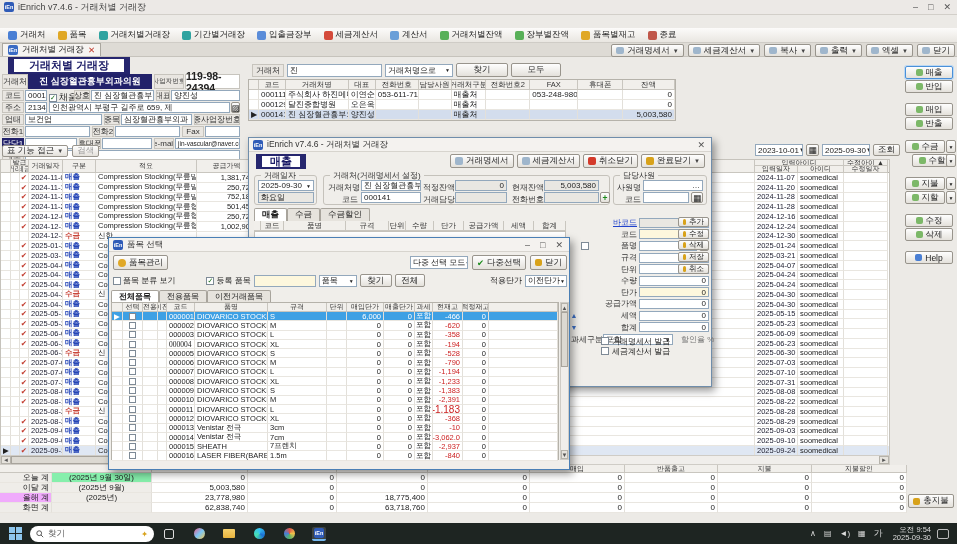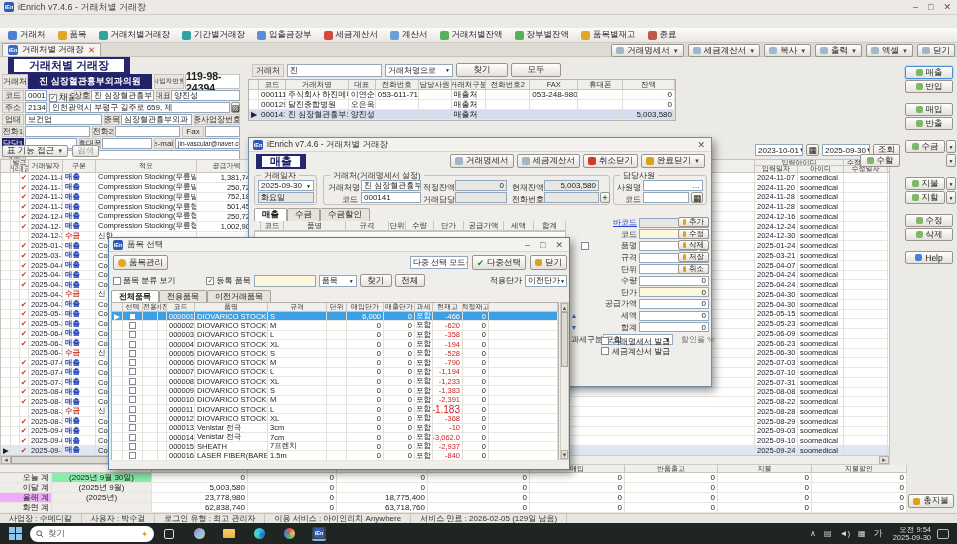--- a/index.html
+++ b/index.html
@@ -764,21 +764,21 @@
       </span>
       <span class="btn" style="position: absolute; left: 905px; top: 117px; width: 48px; height: 13px;">
         <span class="ico" style="background: rgb(124, 184, 104); width: 7px; height: 7px;"></span>
         <span>반출</span>
       </span>
       <span class="btn" style="position: absolute; left: 905px; top: 140px; width: 40px; height: 13px;">
         <span class="ico" style="background: rgb(124, 184, 104); width: 7px; height: 7px;"></span>
         <span>수금</span>
       </span>
       <span class="btn" style="position: absolute; left: 946px; top: 140px; width: 10px; height: 13px; padding: 0px; font-size: 5px;">▼</span>
-      <span class="btn" style="position: absolute; left: 860px; top: 154px; width: 40px; height: 13px;">
+      <span class="btn" style="position: absolute; left: 912px; top: 154px; width: 40px; height: 13px;">
         <span class="ico" style="background: rgb(124, 184, 104); width: 7px; height: 7px;"></span>
         <span>수할</span>
       </span>
       <span class="btn" style="position: absolute; left: 946px; top: 154px; width: 10px; height: 13px; padding: 0px; font-size: 5px;">▼</span>
       <span class="btn" style="position: absolute; left: 905px; top: 177px; width: 40px; height: 13px;">
         <span class="ico" style="background: rgb(124, 184, 104); width: 7px; height: 7px;"></span>
         <span>지불</span>
       </span>
       <span class="btn" style="position: absolute; left: 946px; top: 177px; width: 10px; height: 13px; padding: 0px; font-size: 5px;">▼</span>
       <span class="btn" style="position: absolute; left: 905px; top: 191px; width: 40px; height: 13px;">
@@ -793,27 +793,20 @@
       <span class="btn" style="position: absolute; left: 905px; top: 228px; width: 48px; height: 13px;">
         <span class="ico" style="background: rgb(124, 184, 104); width: 7px; height: 7px;"></span>
         <span>삭제</span>
       </span>
       <span class="btn" style="position: absolute; left: 905px; top: 251px; width: 48px; height: 13px;">
         <span class="ico" style="background: rgb(74, 127, 212); width: 7px; height: 7px;"></span>
         <span>Help</span>
       </span>
     </div>
 
-  <div id="statusbar">
-      <span>사업장 : 수메디칼</span>
-      <span>사용자 : 박수걸</span>
-      <span>로그인 유형 : 최고 관리자</span>
-      <span>이용 서비스 : 아이인리치 Anywhere</span>
-      <span>서비스 만료 : 2026-02-05 (129일 남음)</span>
-    </div>
 
   <div class="dialog" id="saledlg" style="left:248px;top:137px;width:464px;height:250px;z-index:30">
     <div class="dtitle">
       <span class="appico">iEn</span>
       <span>iEnrich v7.4.6 - 거래처별 거래장</span>
       <span class="wctl">
           <span>✕</span>
         </span>
     </div>
     <div class="banner abs" style="left:7px;top:16px;width:50px;height:15px">매출</div>
@@ -1111,21 +1104,21 @@
           <span class="cell num" style="width: 26px; height: 9.3px; background: transparent; font-size: 7.5px;">0</span>
           <span class="cell" style="width: 69px; height: 9.3px; background: transparent; font-size: 7.5px;"></span>
         </div>
         <div class="flex" style="height: 9.3px; background: rgb(255, 255, 255); color: rgb(34, 34, 34);">
           <span class="cell" style="width: 11px; height: 9.3px; background: transparent; font-size: 7.5px;"></span>
           <span class="cell" style="width: 20px; height: 9.3px; background: transparent; font-size: 7.5px;">
             <span class="cb" style="width: 7px; height: 7px; margin: auto;"></span>
           </span>
           <span class="cell" style="width: 15px; height: 9.3px; background: transparent; font-size: 7.5px;"></span>
           <span class="cell" style="width: 9px; height: 9.3px; background: transparent; font-size: 7.5px;"></span>
-          <span class="cell" style="width: 28px; height: 9.3px; background: transparent; font-size: 7.5px;">000004</span>
+          <span class="cell" style="width: 28px; height: 9.3px; background: transparent; font-size: 7.5px; font-family: Liberation Serif, serif;">000004</span>
           <span class="cell" style="width: 73px; height: 9.3px; background: transparent; font-size: 7.5px;">DIOVARICO STOCKING(</span>
           <span class="cell" style="width: 59px; height: 9.3px; background: transparent; font-size: 7.5px;">XL</span>
           <span class="cell" style="width: 20px; height: 9.3px; background: transparent; font-size: 7.5px;"></span>
           <span class="cell num" style="width: 37px; height: 9.3px; background: transparent; font-size: 7.5px;">0</span>
           <span class="cell num" style="width: 31px; height: 9.3px; background: transparent; font-size: 7.5px;">0</span>
           <span class="cell" style="width: 18px; height: 9.3px; background: transparent; font-size: 7.5px; justify-content: center;">포함</span>
           <span class="cell num neg" style="width: 30px; height: 9.3px; background: transparent; font-size: 7.5px;">-194</span>
           <span class="cell num" style="width: 26px; height: 9.3px; background: transparent; font-size: 7.5px;">0</span>
           <span class="cell" style="width: 69px; height: 9.3px; background: transparent; font-size: 7.5px;"></span>
         </div>

